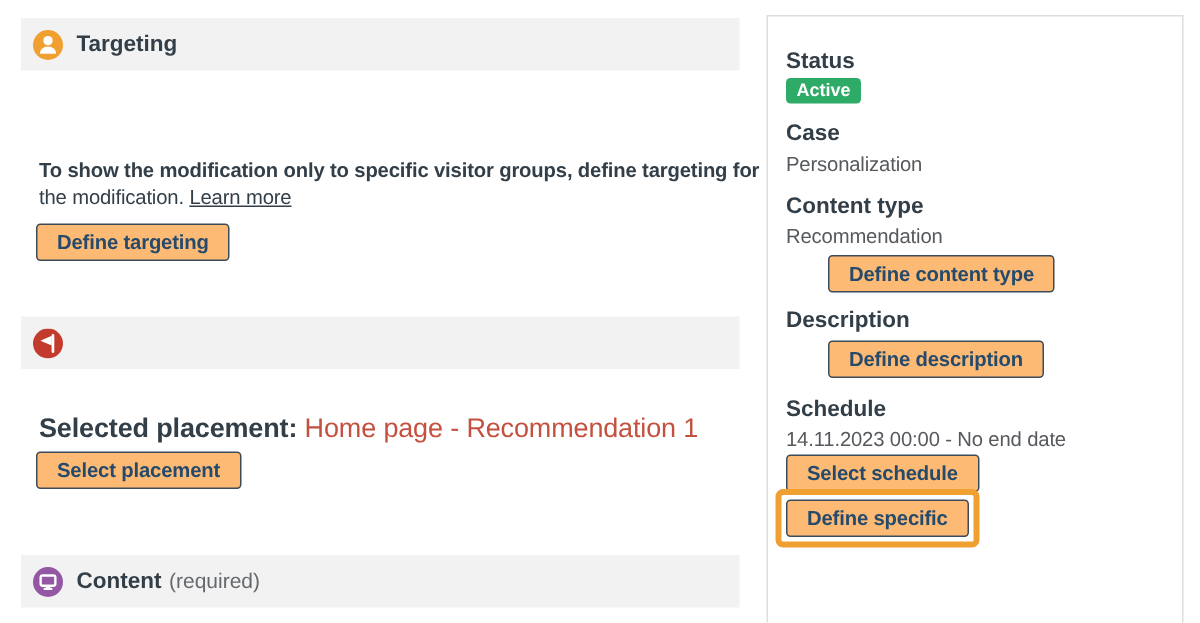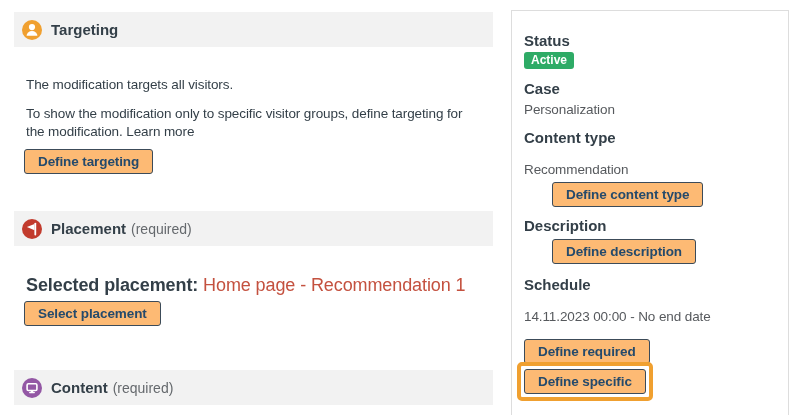--- a/index.html
+++ b/index.html
@@ -24,80 +24,78 @@
   
   .left-col{position:absolute;left:14px;top:12px;width:479px;height:403px;}
   .section-bar{position:absolute;left:0;width:479px;height:35px;background:var(--bar-bg);
     display:flex;align-items:center;padding-left:8px;gap:9px;}
   .section-bar .circ-icon{width:20px;height:20px;flex:0 0 20px;display:block;}
   .section-title{font-size:15px;font-weight:bold;color:var(--text-dark);}
   .required{font-size:14px;font-weight:normal;color:var(--required-gray);margin-left:5px;}
 
   .para{position:absolute;left:12px;font-size:13.5px;line-height:18px;
     letter-spacing:-0.1px;color:var(--text-dark);white-space:nowrap;}
-  .learn-more{color:var(--text-dark);cursor:pointer;text-align:center;}
+  .learn-more{color:var(--text-dark);text-decoration:underline;cursor:pointer;text-align:center;}
 
   .btn{display:inline-flex;align-items:center;justify-content:center;
     height:25px;padding:0 13px;background:#fdba74;border:1px solid var(--btn-border);
     border-radius:3px;font-family:inherit;font-size:13.5px;font-weight:bold;
     color:var(--btn-text);cursor:pointer;white-space:nowrap;letter-spacing:-0.1px;}
 
   .selected-line{position:absolute;left:12px;font-size:18px;letter-spacing:-0.1px;white-space:nowrap;}
   .selected-line b{font-weight:bold;color:var(--text-dark);}
   .placement-link{color:var(--link-red);cursor:pointer;}
 
   .abs{position:absolute;}
 
   
   .sidebar{position:absolute;left:511px;top:10px;width:278px;height:430px;
     background:#fff;border:1px solid var(--panel-border);padding:20px 12px 12px 12px;}
   .sb-head{font-size:15px;font-weight:bold;line-height:19px;color:var(--text-dark);}
   .sb-val{font-size:13.5px;line-height:17px;color:var(--text-gray);letter-spacing:-0.1px;}
   .badge{display:inline-block;margin-top:2px;background:var(--green);color:#fff;
     font-size:12px;font-weight:bold;line-height:13px;padding:2px 7px;border-radius:3px;}
   .mt10{margin-top:10px;} .mt9{margin-top:9px;} .mt11{margin-top:11px;}
-  .mt2{margin-top:14px;} .mt3{margin-top:3px;} .mt4{margin-top:4px;margin-left:28px;}
+  .mt2{margin-top:2px;} .mt3{margin-top:3px;} .mt4{margin-top:4px;margin-left:28px;}
   .sb-btn-row{line-height:0;}
   .highlight{display:inline-block;margin:-2px 0 0 -7px;border:4px solid var(--orange);
     border-radius:5px;padding:3px;line-height:0;}
 </style>
 </head>
 <body>
 
 <div class="stage">
 
   <div class="left-col">
 
     <div class="section-bar" style="top:0;">
       <svg class="circ-icon" viewBox="0 0 20 20">
         <circle cx="10" cy="10" r="10" fill="var(--orange)"></circle>
         <circle cx="10" cy="7.1" r="3.1" fill="#fff"></circle>
         <path d="M4.6 15.8 a5.4 4.8 0 0 1 10.8 0 z" fill="#fff"></path>
       </svg>
       <span class="section-title">Targeting</span>
     </div>
 
-    <div class="para" style="top:64px;">The modification targets all visitors.</div>
 
     <div class="para" style="top:93px;">
-      <span style="display:block;">To show the modification only to specific visitor groups, define targeting for</span>
+      <span style="display:block;font-weight:bold;">To show the modification only to specific visitor groups, define targeting for</span>
       <span style="display:block;">
         <span>the modification. </span><a class="learn-more">Learn more</a>
       </span>
     </div>
 
     <button class="btn abs" style="top:137px;left:10px;">Define targeting</button>
 
     <div class="section-bar" style="top:199px;">
       <svg class="circ-icon" viewBox="0 0 20 20">
         <circle cx="10" cy="10" r="10" fill="var(--red)"></circle>
         <path d="M13.3 4.6 v10.9" stroke="#fff" stroke-width="1.8" stroke-linecap="round" fill="none"></path>
         <path d="M12.5 4.9 L4.9 8.1 L12.5 11.3 z" fill="#fff"></path>
       </svg>
-      <span class="section-title"><span>Placement</span><span class="required">(required)</span></span>
     </div>
 
     <div class="selected-line" style="top:263px;">
       <b>Selected placement:</b>
       <a class="placement-link">Home page - Recommendation 1</a>
     </div>
 
     <button class="btn abs" style="top:289px;left:10px;">Select placement</button>
 
     <div class="section-bar" style="top:358px;text-align:right;">
@@ -121,18 +119,18 @@
 
     <div class="sb-head mt10">Content type</div>
     <div class="sb-val mt2">Recommendation</div>
     <div class="sb-btn-row mt4"><button class="btn">Define content type</button></div>
 
     <div class="sb-head mt9">Description</div>
     <div class="sb-btn-row mt4"><button class="btn">Define description</button></div>
 
     <div class="sb-head mt11">Schedule</div>
     <div class="sb-val mt2">14.11.2023 00:00 - No end date</div>
-    <div class="sb-btn-row mt2"><button class="btn">Define required</button></div>
+    <div class="sb-btn-row mt2"><button class="btn">Select schedule</button></div>
 
     <span class="highlight"><button class="btn">Define specific</button></span>
   </div>
 
 </div>
 
 </body></html>

